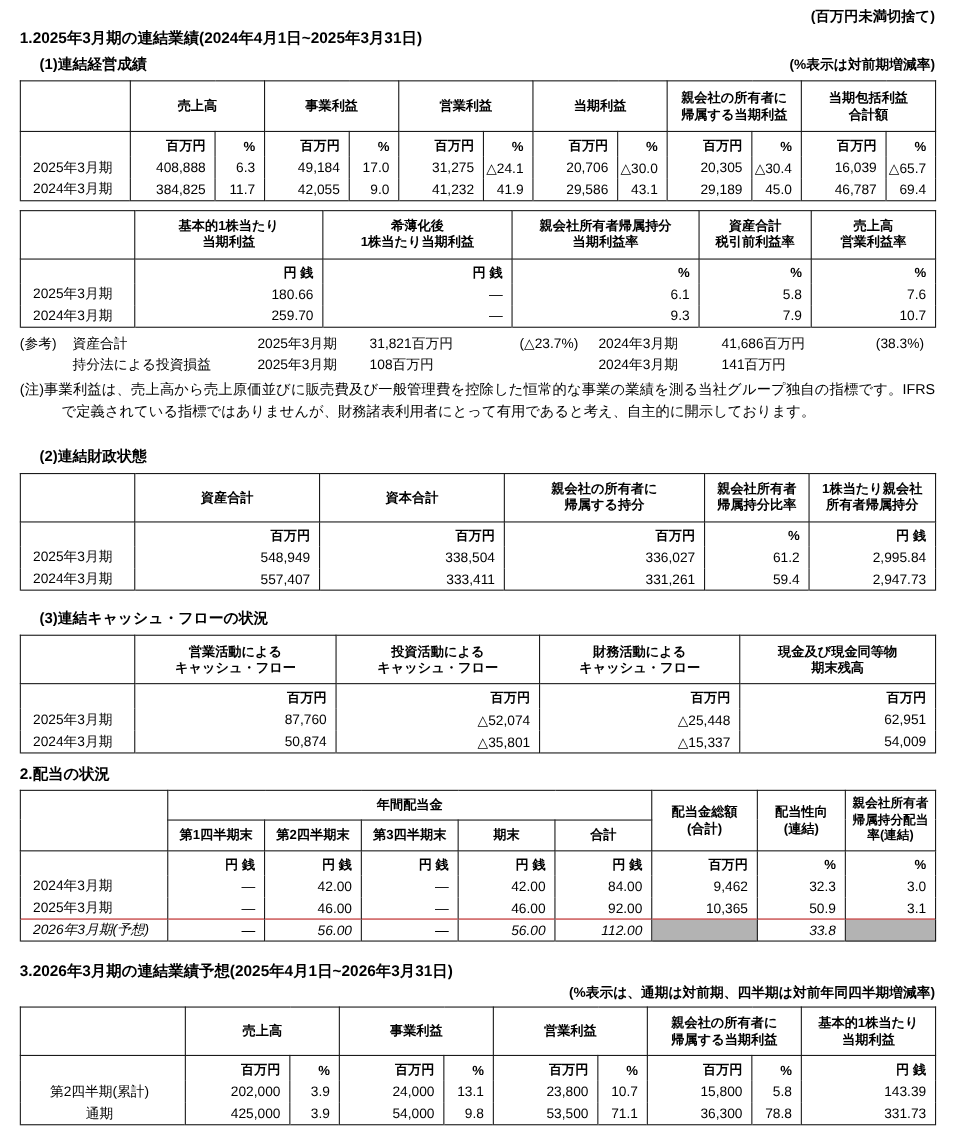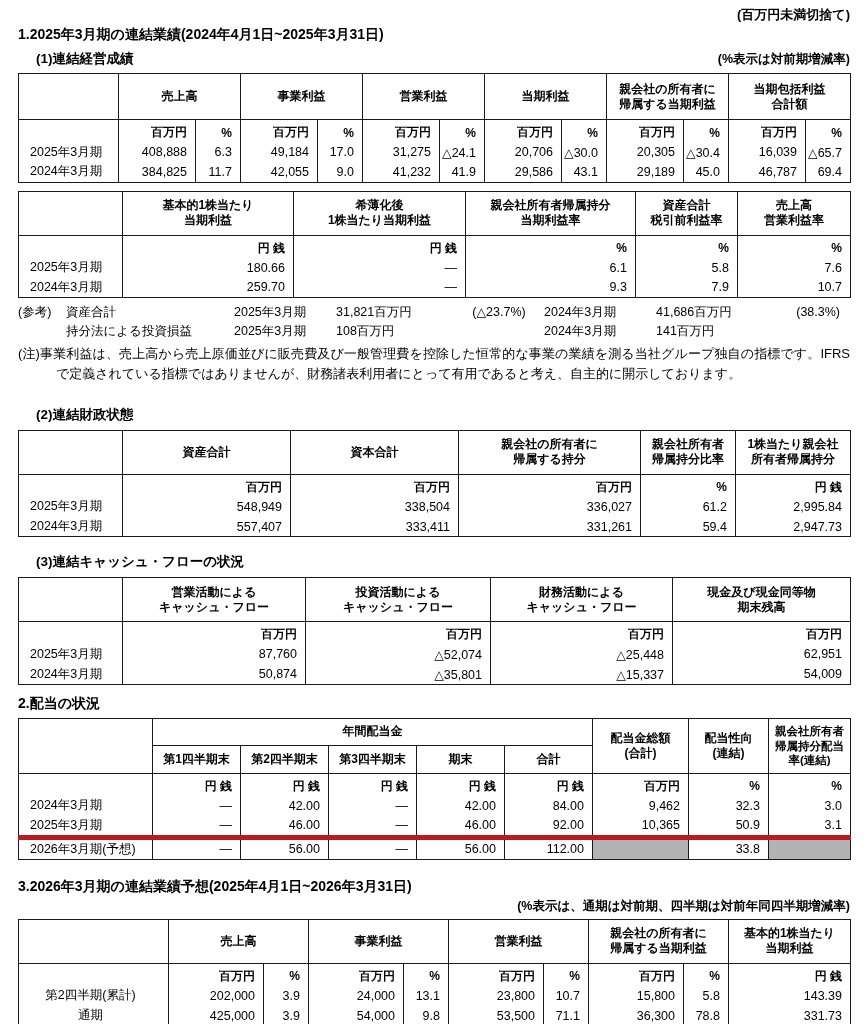--- a/index.html
+++ b/index.html
@@ -25,21 +25,21 @@
   }
   table.fin td {
     border-left:1px solid #1a1a1a; border-right:1px solid #1a1a1a;
     border-top:none; border-bottom:none;
     font-size:12.5px; padding:1px 8px 1px 2px; text-align:right; white-space:nowrap;
     height:20px;
   }
   table.fin tr.units td { font-weight:bold; font-size:12px; padding-top:4px; height:19px; }
   table.fin td.lbl { text-align:left; padding-left:11px; font-size:12.5px; }
   table.fin td.lblc { text-align:center; padding-left:2px; }
-  table.fin tr.sep td { border-top:5px solid #b91c1c; }
+  table.fin tr.sep td { border-top:1px solid #b91c1c;font-style:italic; }
   table.fin td.gray { background:#b3b3b3; }
   th.corner { }
 
   .ref-grid { display:grid; grid-template-columns:48px 168px 102px 112px 96px 112px 112px 72px;
               font-size:12.5px; line-height:1.5; margin-top:5px; }
   .ref-grid .amt { text-align:left; }
   .ref-grid .lft { text-align:left; padding-left:6px; }
 
   .note { font-size:13px; line-height:1.55; text-align:justify; margin-top:3px; }
   .note.hang { padding-left:38px; text-indent:-38px; }

